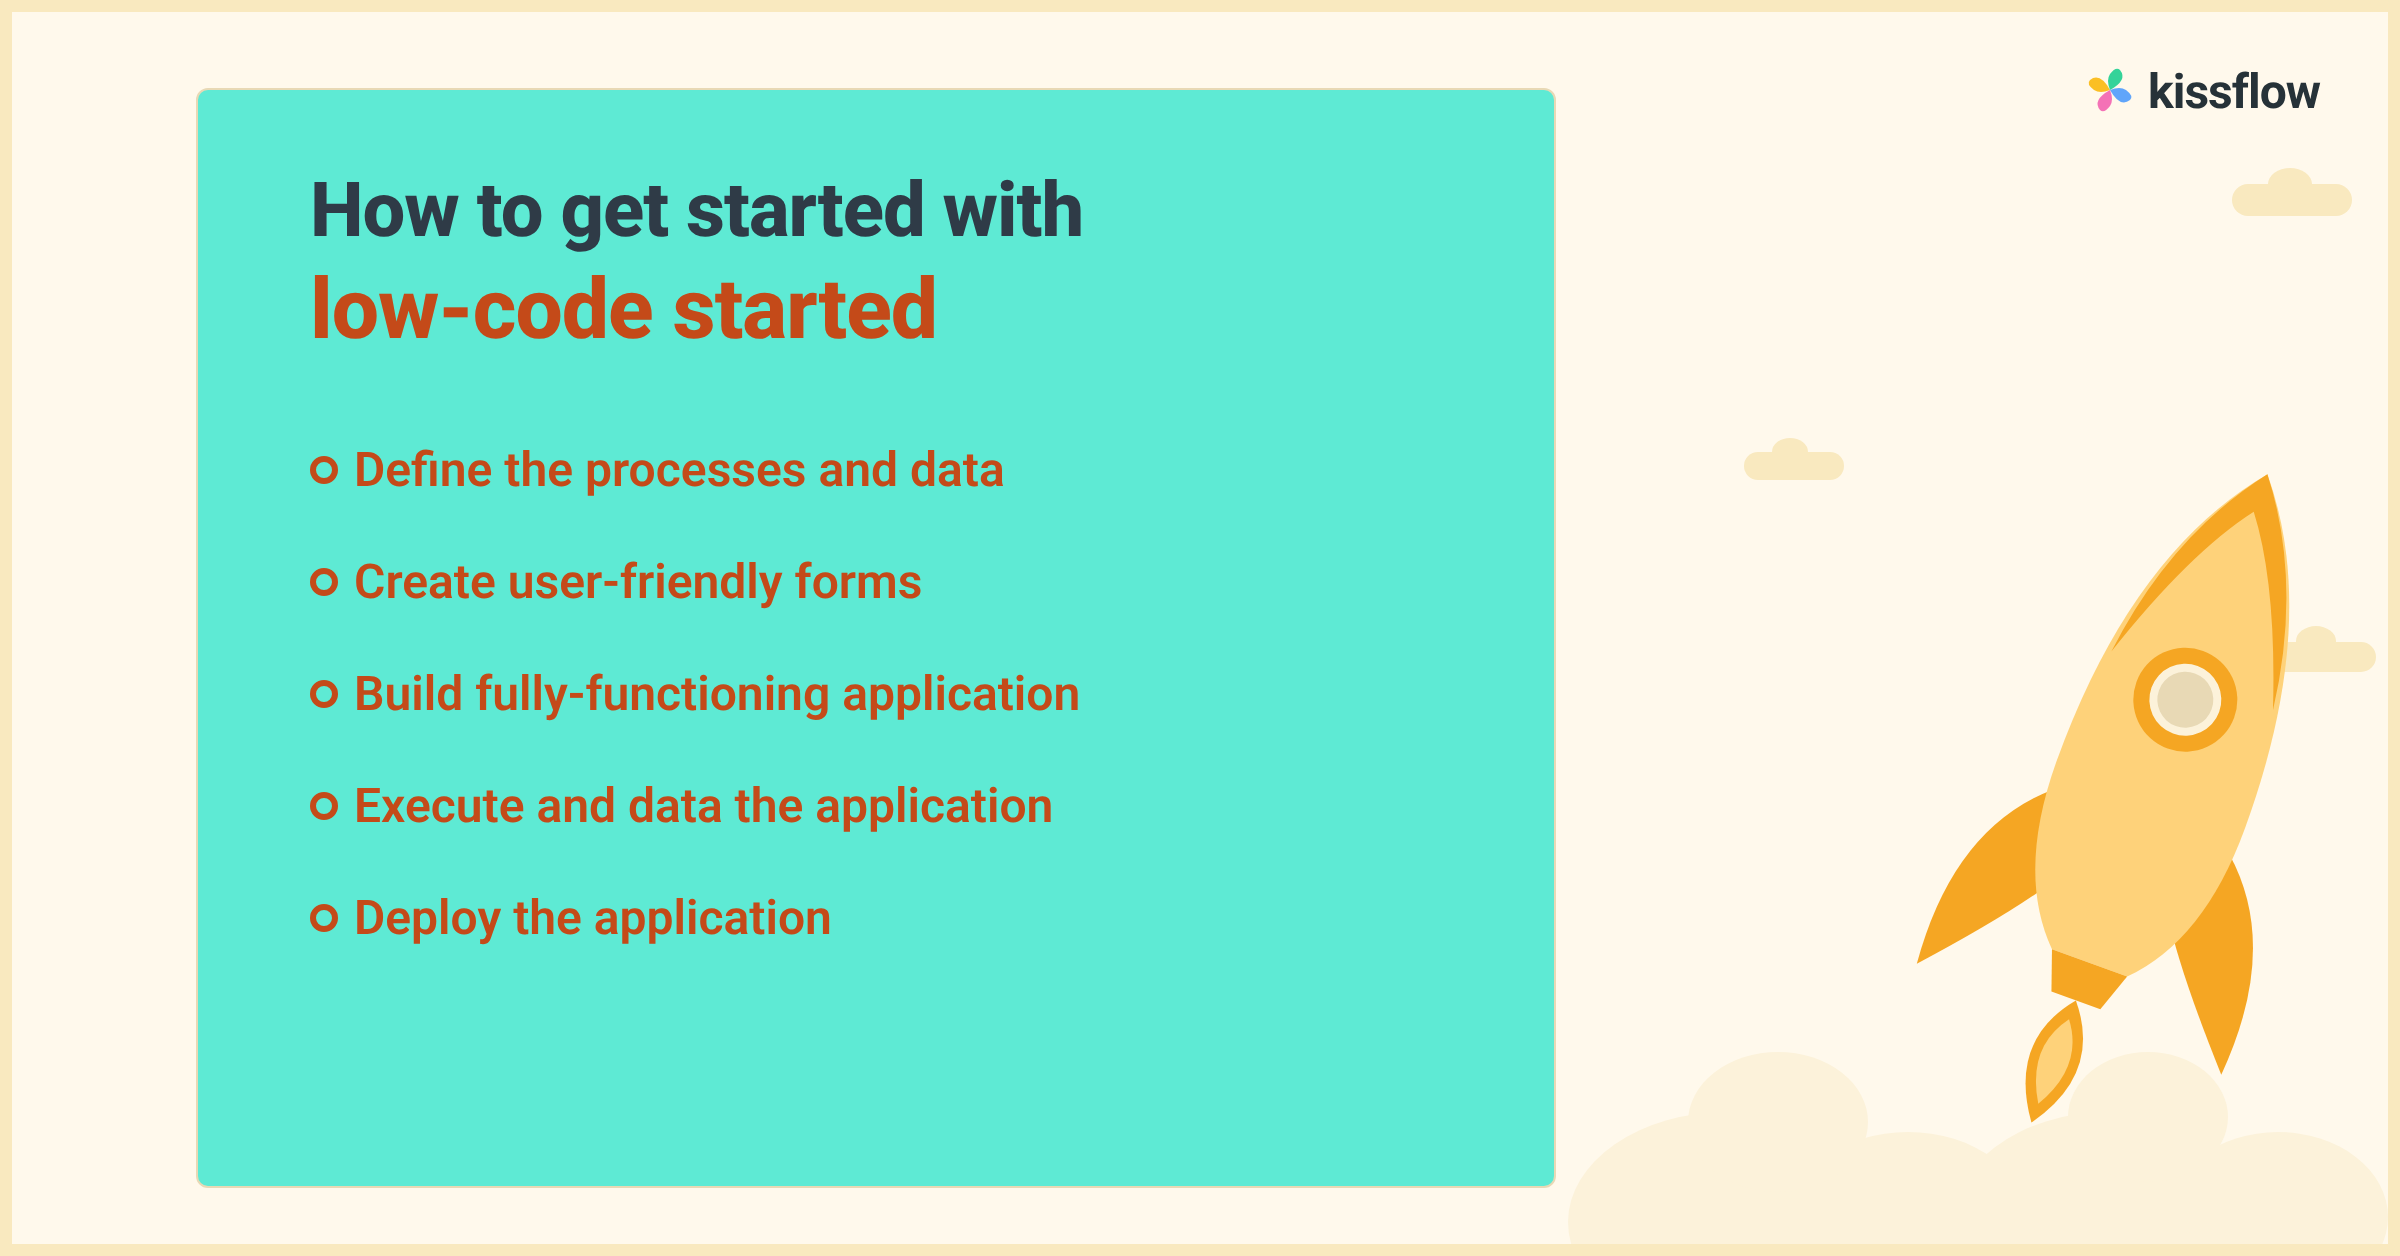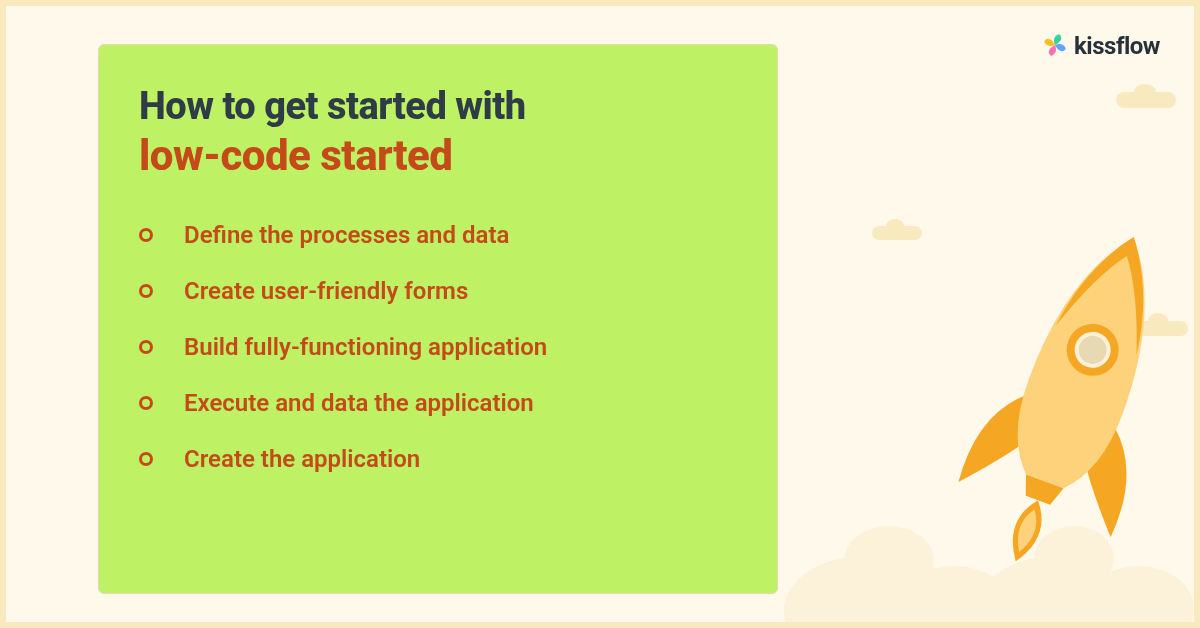--- a/index.html
+++ b/index.html
@@ -39,24 +39,24 @@
       font-weight: 700;
       color: #263238;
       letter-spacing: -0.5px;
     }
     .card {
       position: absolute;
       top: 38px;
       left: 92px;
       width: 680px;
       height: 550px;
-      background: #bef264;
+      background: #5eead4;
       border: 1px solid #E8D9B5;
       border-radius: 6px;
-      padding: 40px 50px 40px 40px;
+      padding: 40px 50px 40px 56px;
     }
     .title-line1 {
       font-size: 38px;
       font-weight: 800;
       color: #2F3B47;
       line-height: 1.15;
       letter-spacing: -0.5px;
     }
     .title-line2 {
       font-size: 42px;
@@ -68,21 +68,21 @@
     }
     .list {
       margin-top: 40px;
       display: flex;
       flex-direction: column;
       gap: 28px;
     }
     .list-item {
       display: flex;
       align-items: center;
-      gap: 31px;
+      gap: 8px;
     }
     .bullet {
       width: 14px;
       height: 14px;
       border: 3px solid #C44A19;
       border-radius: 50%;
       flex-shrink: 0;
     }
     .item-text {
       font-size: 24px;
@@ -177,21 +177,21 @@
       <li class="list-item">
         <span class="bullet"></span>
         <span class="item-text">Build fully-functioning application</span>
       </li>
       <li class="list-item">
         <span class="bullet"></span>
         <span class="item-text">Execute and data the application</span>
       </li>
       <li class="list-item">
         <span class="bullet"></span>
-        <span class="item-text">Create the application</span>
+        <span class="item-text">Deploy the application</span>
       </li>
     </ul>
   </div>
 
   <div class="rocket-wrap">
     <div class="smoke">
       <div class="smoke-blob sb1"></div>
       <div class="smoke-blob sb2"></div>
       <div class="smoke-blob sb3"></div>
       <div class="smoke-blob sb4"></div>

